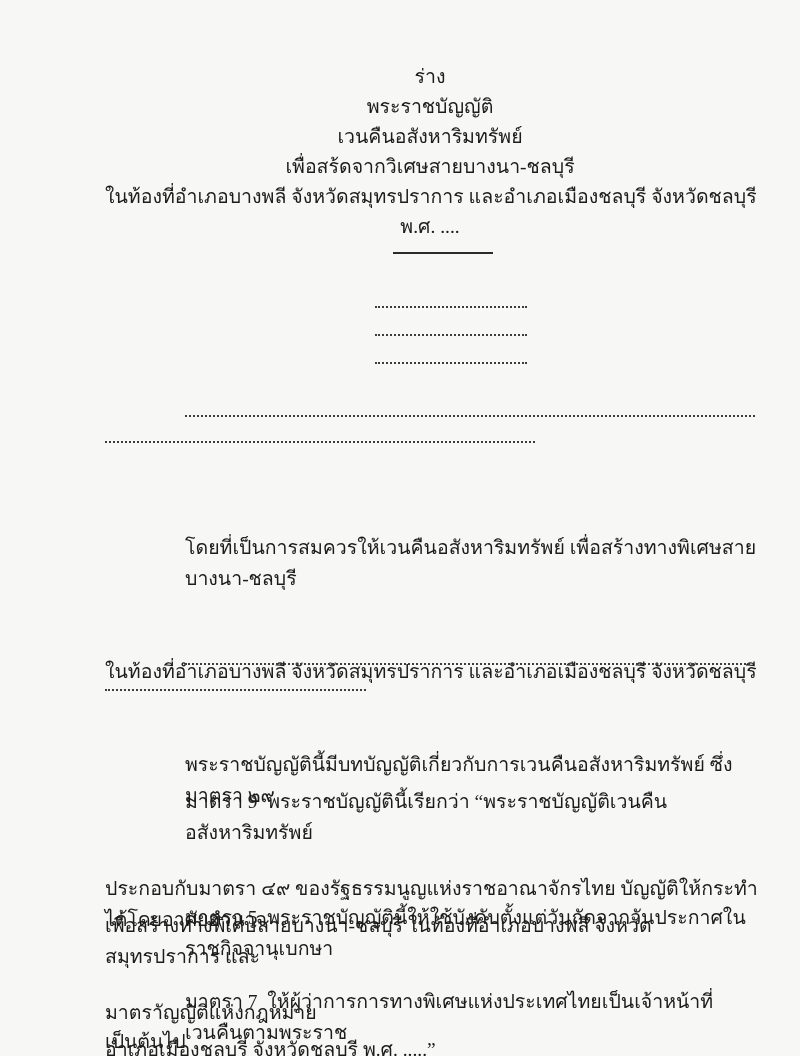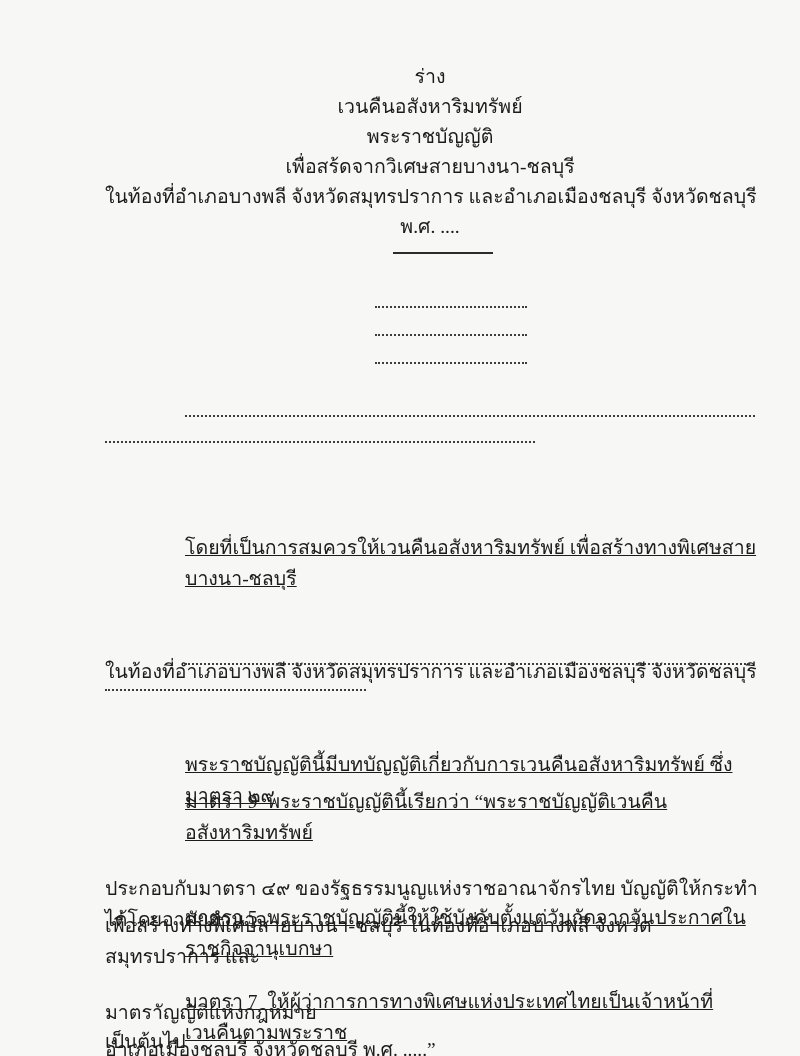--- a/index.html
+++ b/index.html
@@ -42,31 +42,31 @@
   
   .bodytext{
     position:absolute;left:105px;width:660px;
     font-size:19.5px;line-height:31px;
     white-space:pre-wrap;
   }
   .preamble{top:470px;}
   .sec1{top:724px;}
   .sec2{top:840px;}
   .sec3{top:924px;}
-  .indent{padding-left:80px;text-decoration:underline;}
+  .indent{padding-left:80px;}
 </style>
 </head>
 <body>
 
 <div class="page">
 
   <div class="title-block">
     <div class="title-line">ร่าง</div>
+    <div class="title-line">พระราชบัญญัติ</div>
     <div class="title-line">เวนคืนอสังหาริมทรัพย์</div>
-    <div class="title-line">พระราชบัญญัติ</div>
     <div class="title-line">เพื่อสร้ดจากวิเศษสายบางนา-ชลบุรี</div>
     <div class="title-line">ในท้องที่อำเภอบางพลี จังหวัดสมุทรปราการ และอำเภอเมืองชลบุรี จังหวัดชลบุรี</div>
     <div class="title-line">พ.ศ. ....</div>
   </div>
 
   <div class="divider-rule"></div>
 
   <div class="sig-dots">
     <div class="sig-dotline"></div>
     <div class="sig-dotline"></div>

